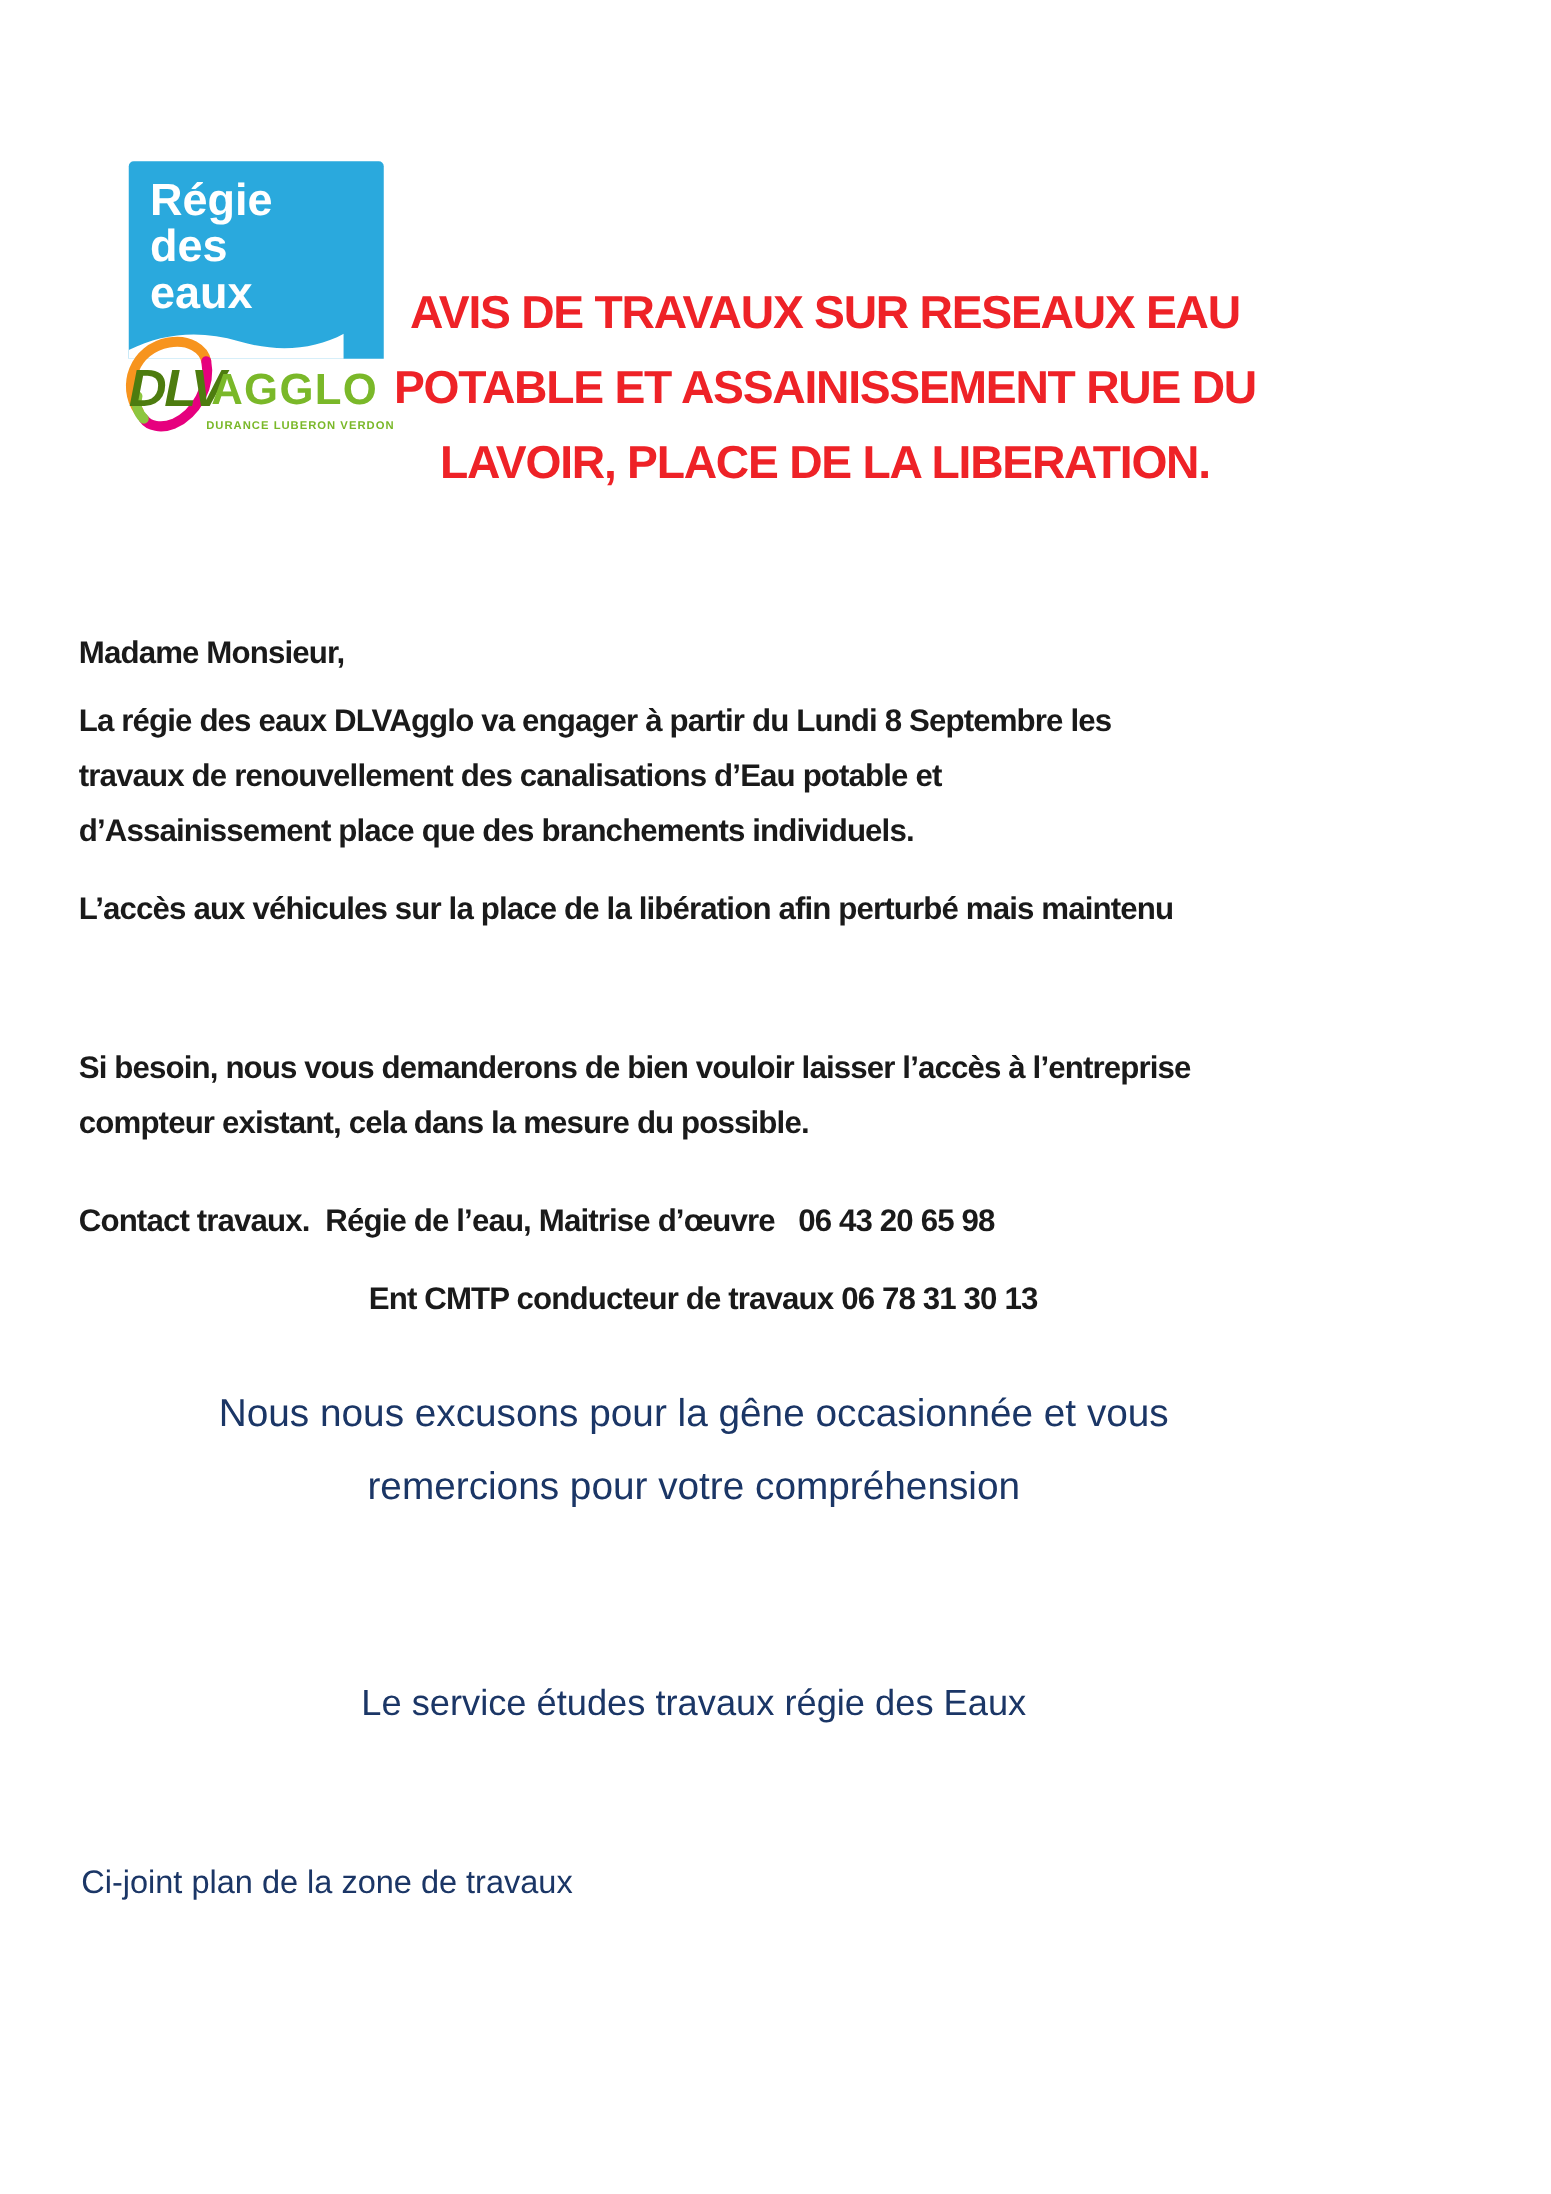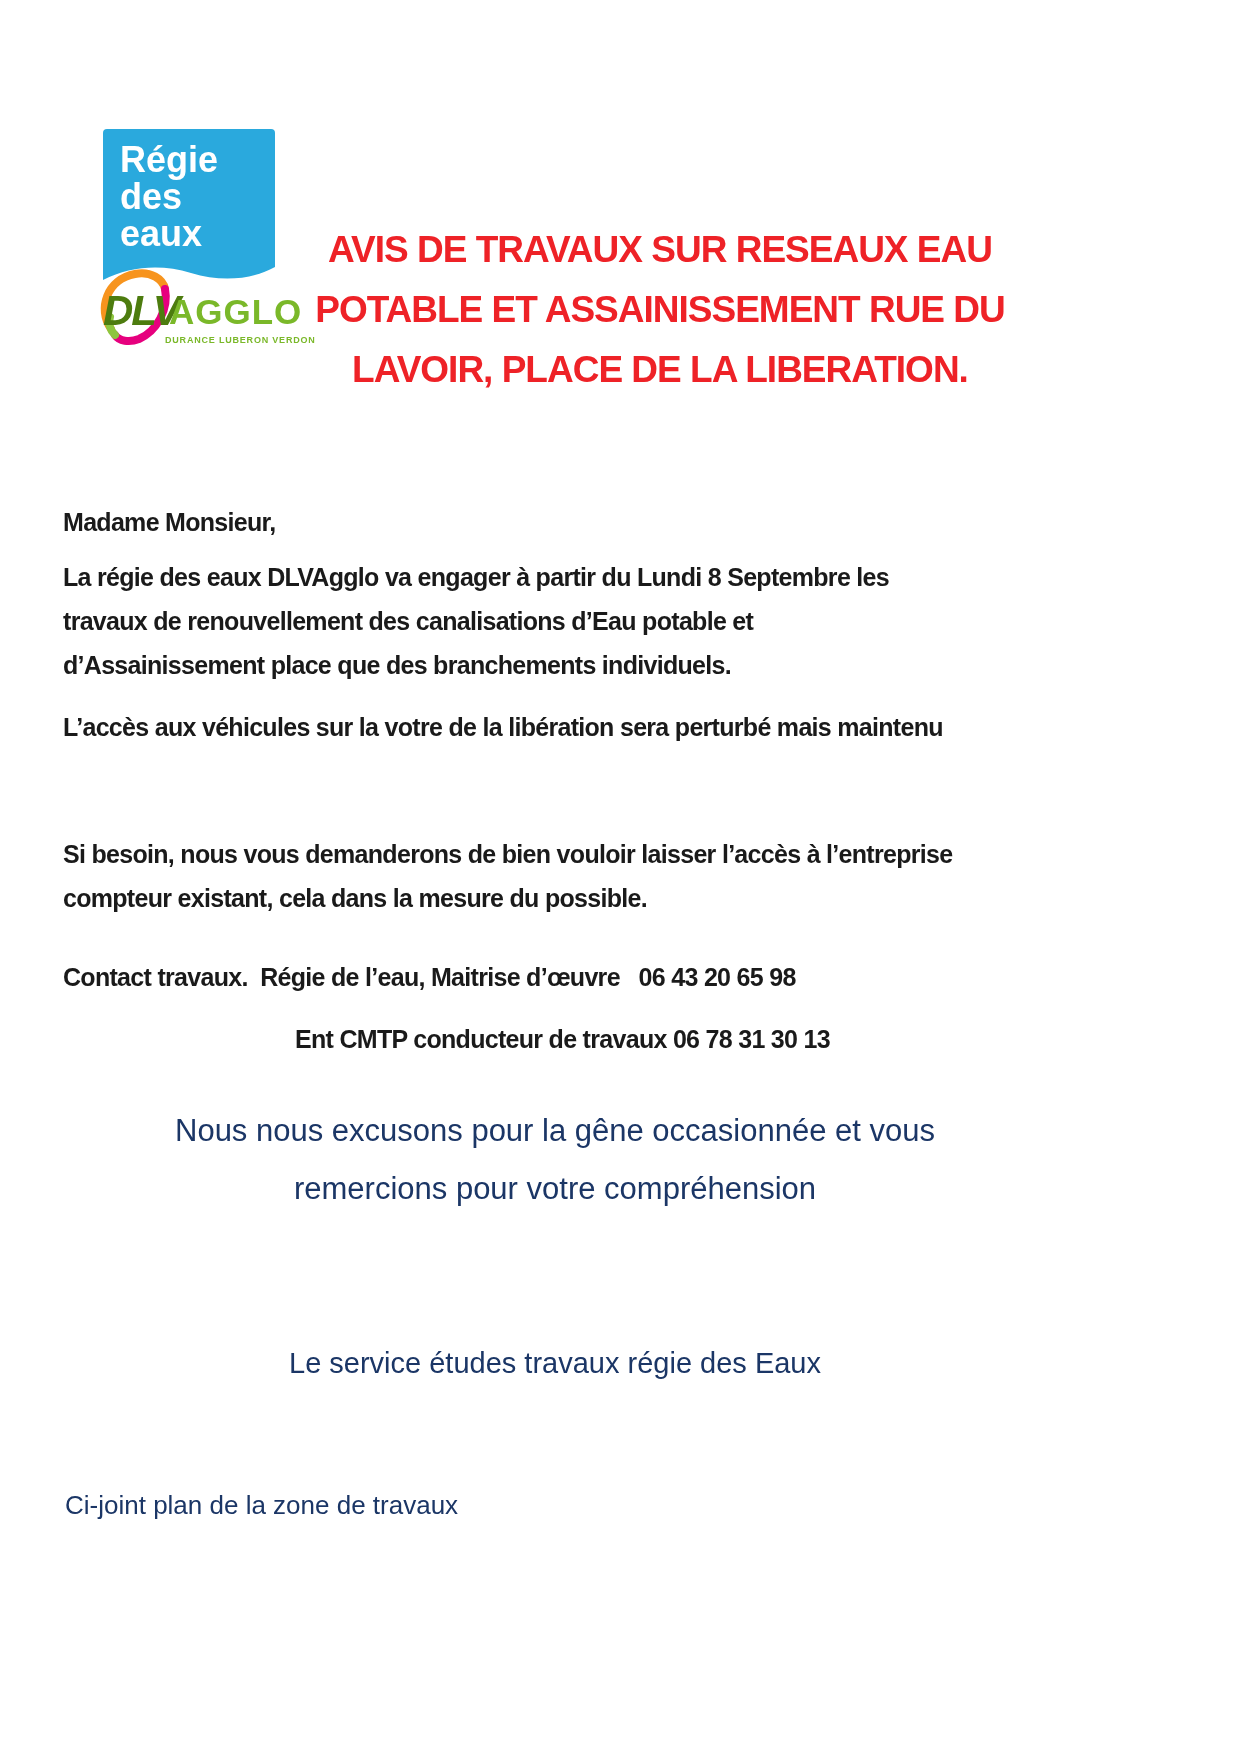--- a/index.html
+++ b/index.html
@@ -10,21 +10,21 @@
     height:1755px;
     background:#ffffff;
     font-family:"Liberation Sans", sans-serif;
     overflow:hidden;
   }
 
   
   .logo { position:absolute; left:103px; top:129px; width:172px; }
   .logo-box {
     position:relative;
-    width:172px; height:158px;
+    width:204px; height:158px;
     background:#2aa9dd;
     border-radius:4px 4px 0 0;
     overflow:hidden;
   }
   .logo-box-text {
     padding:12px 0 0 17px;
     font-size:36px; line-height:37px;
     font-weight:bold; color:#ffffff;
     letter-spacing:0px;
   }
@@ -137,21 +137,21 @@
 
   <div class="body-block salutation">Madame Monsieur,</div>
 
   <div class="body-block para1">
     <div>La régie des eaux DLVAgglo va engager à partir du Lundi 8 Septembre les</div>
     <div>travaux de renouvellement des canalisations d’Eau potable et</div>
     <div>d’Assainissement place que des branchements individuels.</div>
   </div>
 
   <div class="body-block para2">
-    <div>L’accès aux véhicules sur la votre de la libération sera perturbé mais maintenu</div>
+    <div>L’accès aux véhicules sur la place de la libération afin perturbé mais maintenu</div>
   </div>
 
   <div class="body-block para3">
     <div>Si besoin, nous vous demanderons de bien vouloir laisser l’accès à l’entreprise</div>
     <div>compteur existant, cela dans la mesure du possible.</div>
   </div>
 
   <div class="body-block contact1">Contact travaux.  Régie de l’eau, Maitrise d’œuvre   06 43 20 65 98</div>
   <div class="body-block contact2">Ent CMTP conducteur de travaux 06 78 31 30 13</div>
 

